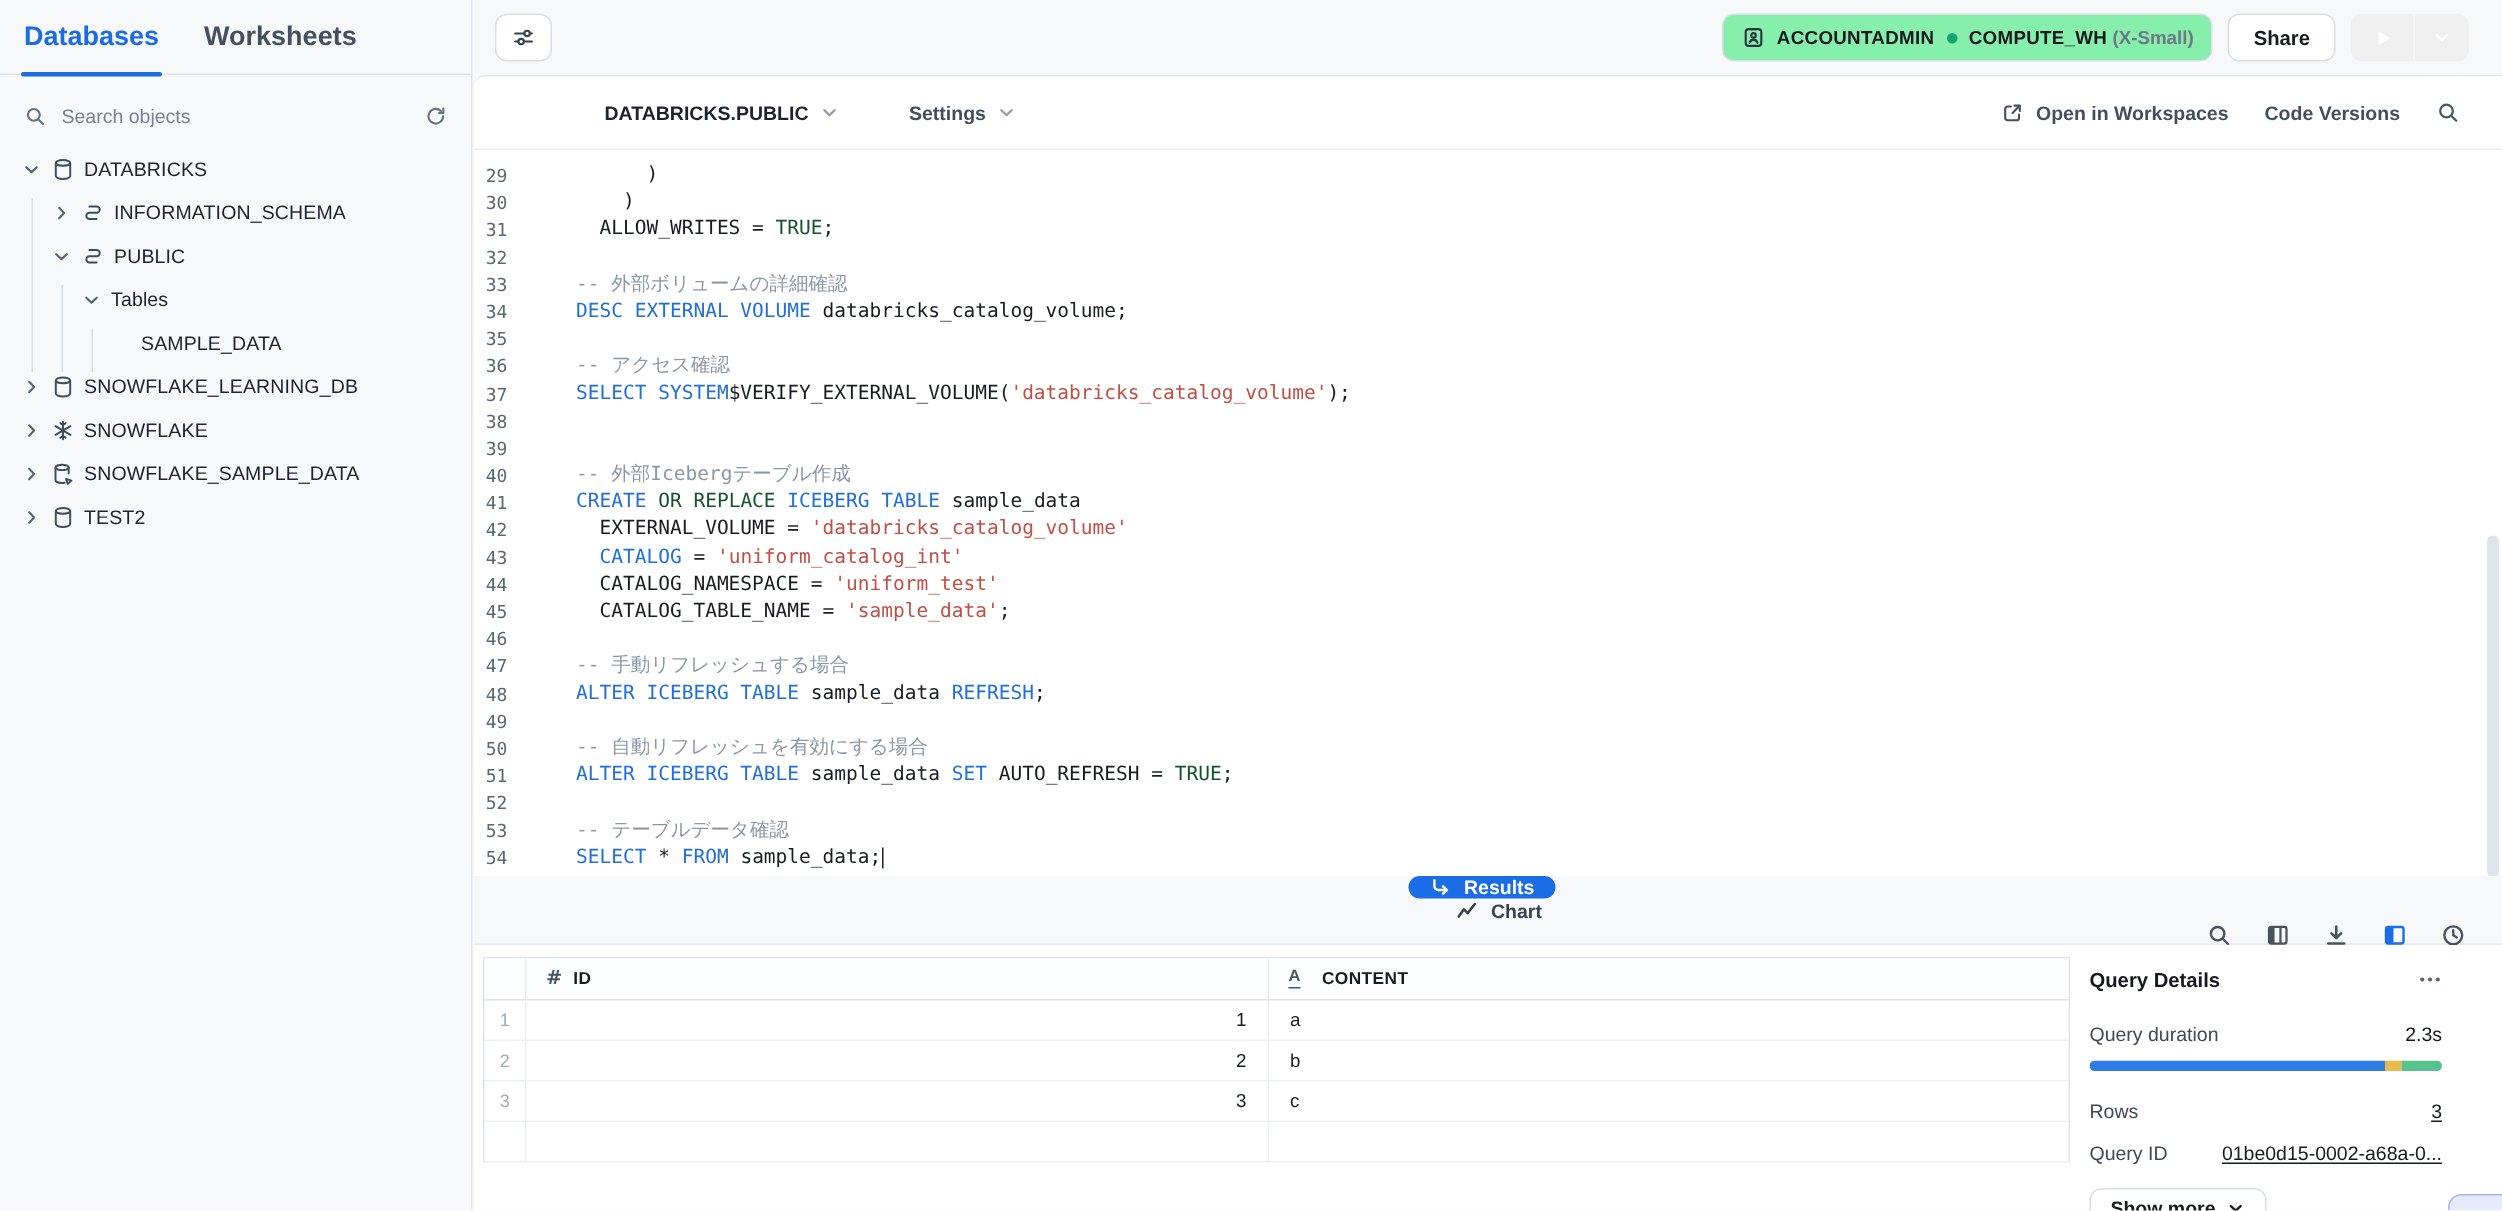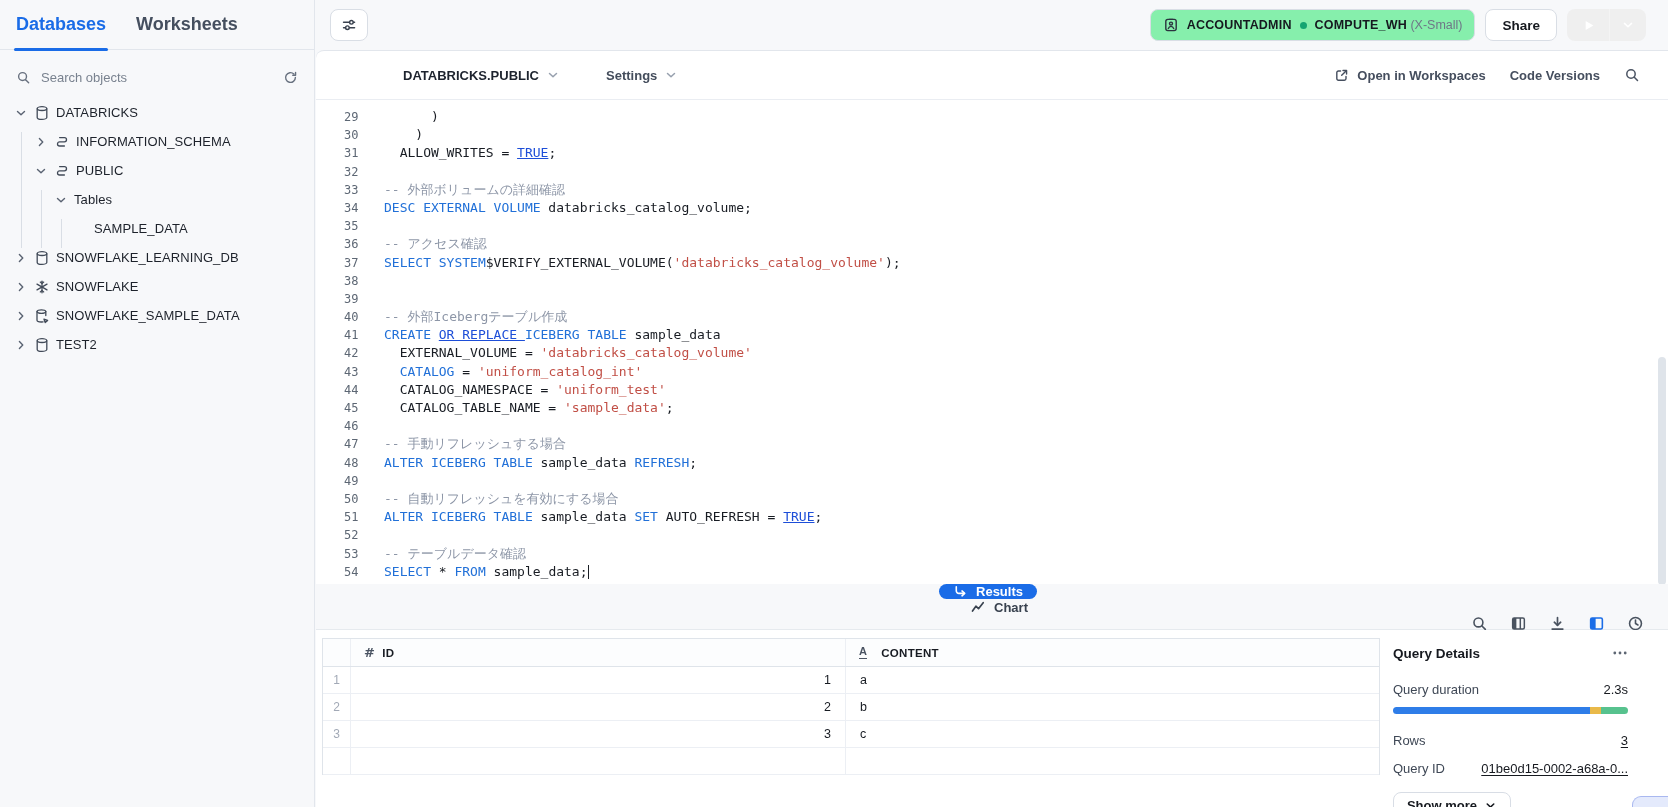--- a/index.html
+++ b/index.html
@@ -27,39 +27,39 @@
   .tlabel { letter-spacing:.1px; }
   .guide { position:absolute; width:1px; background:#d9dee5; }
 
   
   .topbar { position:absolute; left:316px; top:0; right:0; height:50px; display:flex; align-items:center; justify-content:space-between; padding:0 22px 0 14px; }
   .icon-btn { width:38px; height:32px; background:#fff; border:1px solid #d9dee5; border-radius:8px; display:flex; align-items:center; justify-content:center; color:#39414e; cursor:pointer; }
   .tb-right { display:flex; align-items:center; gap:10px; }
   .pill { height:32px; background:#86efac; border:1px solid #d9dee5; border-radius:8px; display:flex; align-items:center; gap:8px; padding:0 12px; font-size:12.5px; cursor:pointer; }
   .pill b { font-weight:700; color:#16191f; letter-spacing:.2px; }
   .dot { width:7px; height:7px; border-radius:50%; }
-  .wh-size { color:#6e7787; font-weight:400; }
+  .wh-size { color:#6e7787; font-weight:700; }
   .share-btn { height:32px; background:#fff; border:1px solid #d9dee5; border-radius:8px; padding:0 16px; font-size:13.5px; font-weight:700; color:#16191f; cursor:pointer; font-family:inherit; }
   .run { display:flex; height:32px; border-radius:8px; overflow:hidden; }
   .run button { border:none; width:42px; display:flex; align-items:center; justify-content:center; cursor:pointer; }
   .run button + button { border-left:1px solid rgba(255,255,255,.35); width:37px; color:#fff; }
 
   
   .card { position:absolute; left:316px; top:50px; right:0; height:534px; background:#fff; border-top:1px solid #e2e6ec; border-top-left-radius:8px; }
   .ws-header { height:49px; border-bottom:1px solid #eaedf2; display:flex; align-items:center; padding-left:87px; gap:46px; }
   .ctx { display:flex; align-items:center; gap:7px; font-size:13px; font-weight:600; color:#1d232e; cursor:pointer; }
   .ctx .chev { color:#97a0ae; }
   .ws-right { margin-left:auto; display:flex; align-items:center; gap:24px; margin-right:28px; font-size:13px; font-weight:600; color:#454e5e; }
   .ws-link { display:flex; align-items:center; gap:8px; cursor:pointer; }
 
   .editor { position:absolute; top:49px; left:0; right:0; bottom:1px; padding-top:8px; font-family:"DejaVu Sans Mono","Liberation Mono",monospace; font-size:13px; overflow:hidden; cursor:text; }
   .cl { display:flex; height:18.2px; line-height:18.2px; }
-  .ln { width:30px; text-align:left; color:#5d6774; font-size:12px; flex:none;padding-left:28px; }
+  .ln { width:30px; text-align:center; color:#5d6774; font-size:12px; flex:none; }
   .ct { margin-left:38px; white-space:pre; }
-  .tk-k { color:#2170d8; } .tk-g { color:#1d4ed8;text-decoration:underline; } .tk-s { color:#c14f46; } .tk-c { color:#8d96a7; } .tk-p { color:#181c23; }
+  .tk-k { color:#2170d8; } .tk-g { color:#14532d; } .tk-s { color:#c14f46; } .tk-c { color:#8d96a7; } .tk-p { color:#181c23; }
   .caret { display:inline-block; width:1.5px; height:14px; background:#1a1e25; vertical-align:text-bottom; }
   .sb-thumb { position:absolute; right:2px; top:306px; width:8px; height:228px; background:#dfe4ea; border-radius:4px; cursor:pointer; }
 
   
   .band { position:absolute; left:316px; top:584px; right:0; height:46px; background:#f7f8fa; border-bottom:1px solid #e6eaee; display:flex; align-items:center; padding:0 24px 0 16px;flex-direction:column; }
   .results-pill { height:28px; border-radius:14px; background:#1a6ce7; color:#fff; font-weight:700; font-size:13px; display:flex; align-items:center; gap:8px; padding:0 14px; cursor:pointer; }
   .chart-tab { display:flex; align-items:center; gap:8px; margin-left:22px; color:#39424f; font-weight:600; font-size:13px; cursor:pointer; }
   .band-icons { margin-left:auto; display:flex; align-items:center; gap:22px; color:#49525f; }
   .band-icons .bi { cursor:pointer; }
   .bi.active { color:#1a6ce7; }

